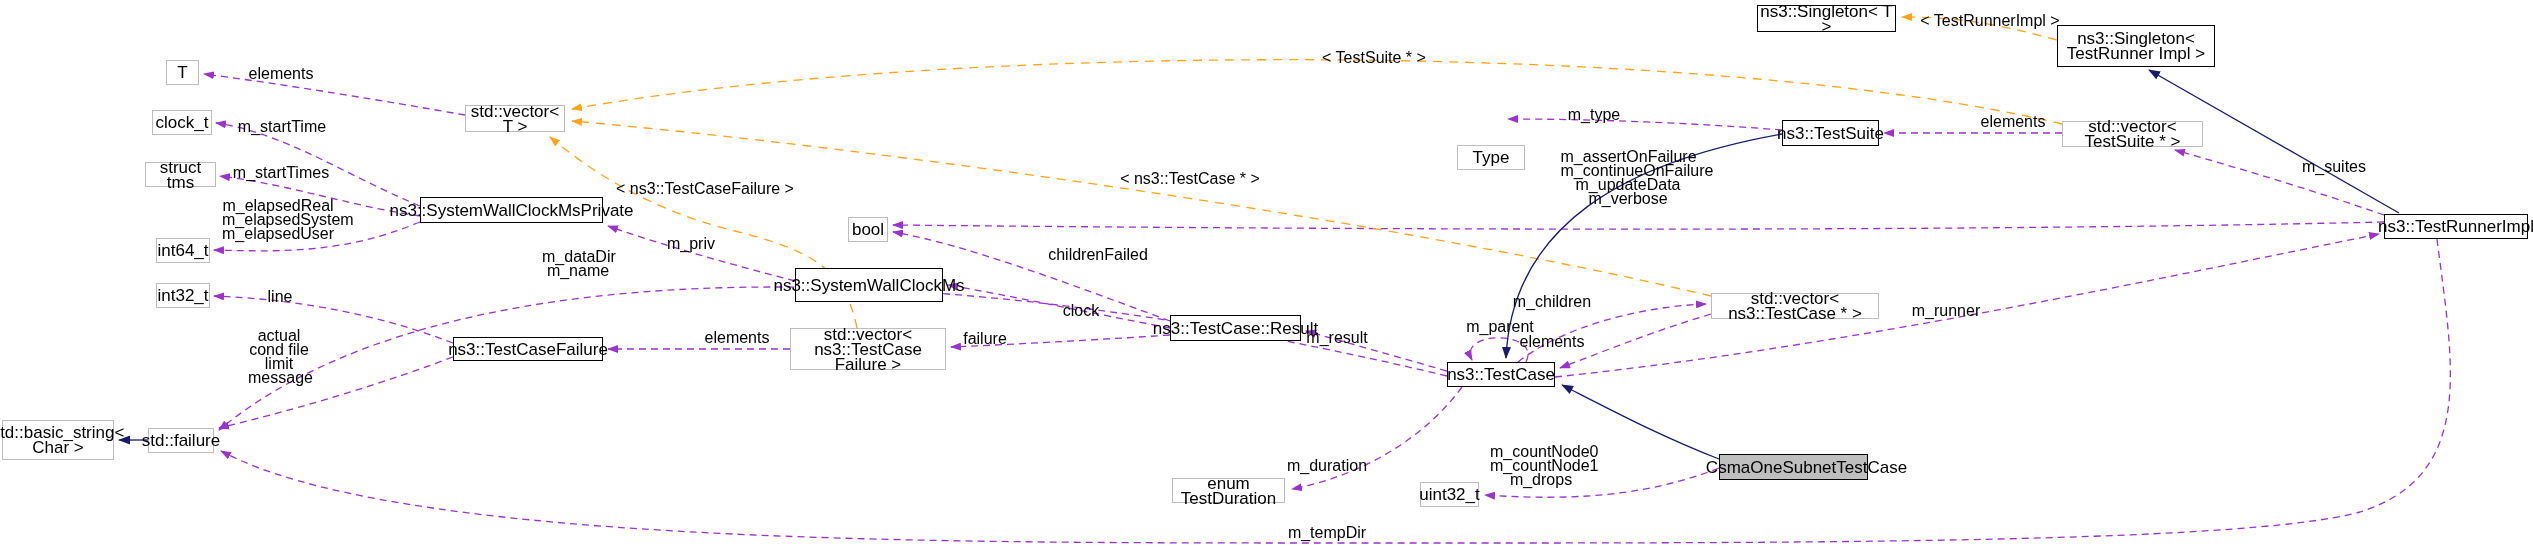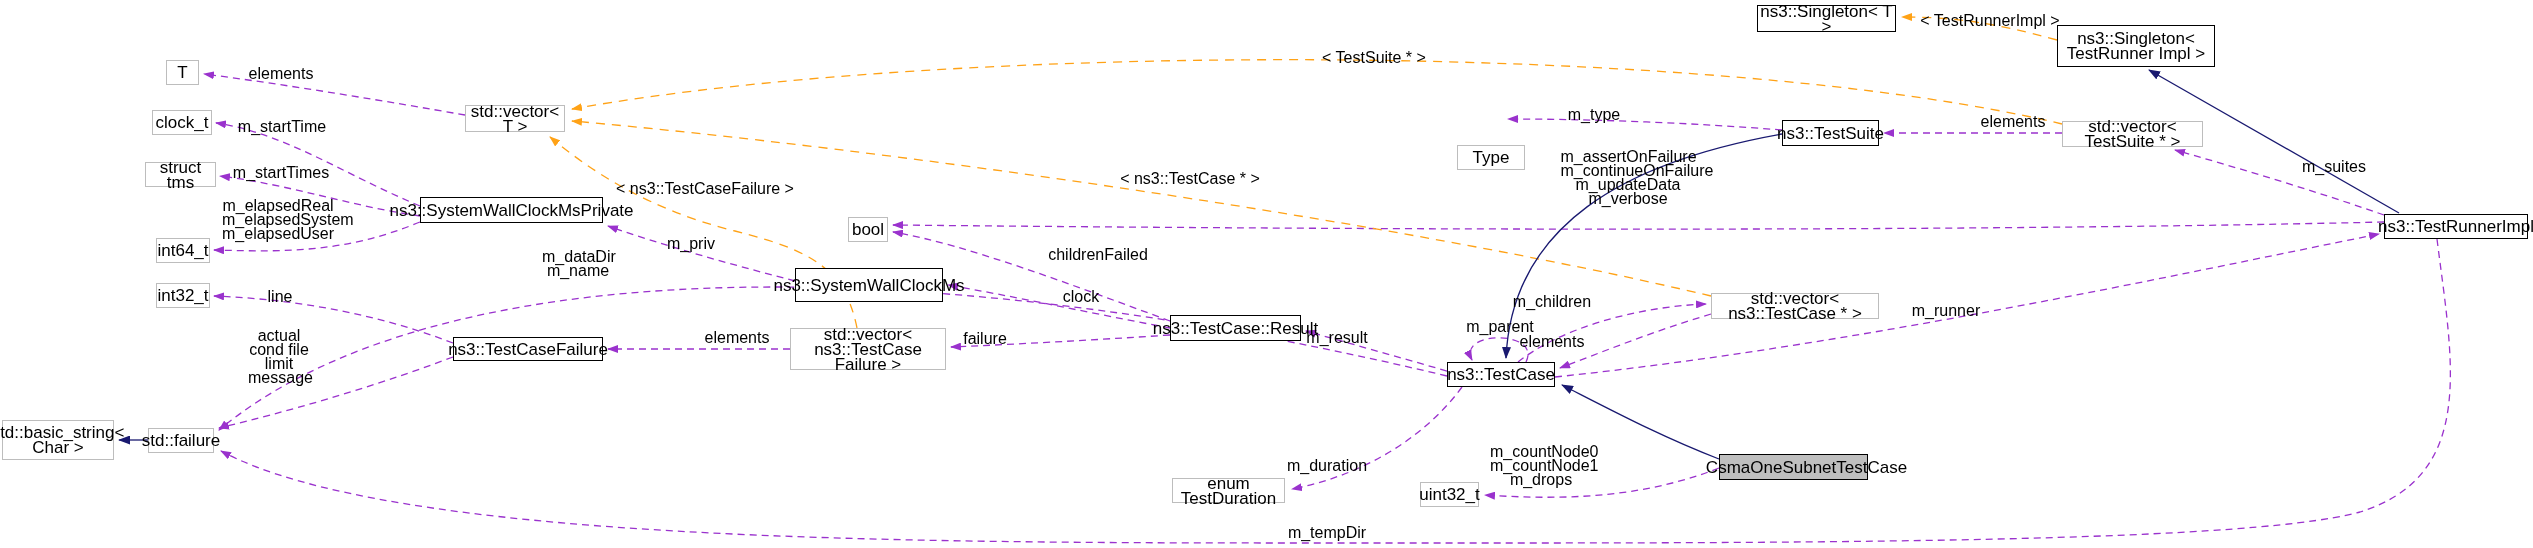--- a/index.html
+++ b/index.html
@@ -108,21 +108,21 @@
 
   <span class="elabel" style="left:281px;top:67px;">elements</span>
   <span class="elabel" style="left:282px;top:120px;">m_startTime</span>
   <span class="elabel" style="left:281px;top:166px;">m_startTimes</span>
   <span class="elabel wrap" style="left:278px;top:199px;width:112px;">m_elapsedReal m_elapsedSystem m_elapsedUser</span>
   <span class="elabel" style="left:280px;top:290px;">line</span>
   <span class="elabel wrap" style="left:279px;top:329px;width:62px;">actual cond file limit message</span>
   <span class="elabel" style="left:691px;top:237px;">m_priv</span>
   <span class="elabel" style="left:737px;top:331px;">elements</span>
   <span class="elabel" style="left:1082px;top:248px;margin-left:16px;">childrenFailed</span>
-  <span class="elabel" style="left:1081px;top:290px;">clock</span>
+  <span class="elabel" style="left:1081px;top:304px;">clock</span>
   <span class="elabel" style="left:985px;top:332px;">failure</span>
   <span class="elabel" style="left:1337px;top:331px;">m_result</span>
   <span class="elabel" style="left:1500px;top:320px;">m_parent</span>
   <span class="elabel" style="left:1552px;top:295px;">m_children</span>
   <span class="elabel" style="left:1552px;top:335px;">elements</span>
   <span class="elabel wrap" style="left:1593px;top:150px;width:135px;margin-left:35px;">m_assertOnFailure m_continueOnFailure m_updateData m_verbose</span>
   <span class="elabel" style="left:1594px;top:108px;">m_type</span>
   <span class="elabel" style="left:2013px;top:115px;">elements</span>
   <span class="elabel" style="left:2334px;top:160px;">m_suites</span>
   <span class="elabel" style="left:1946px;top:304px;">m_runner</span>

